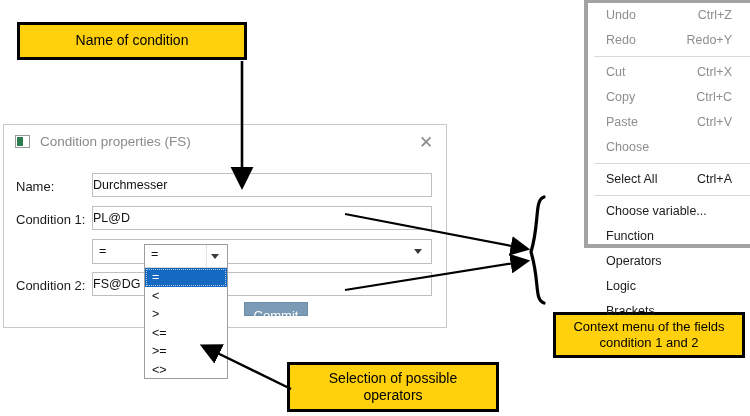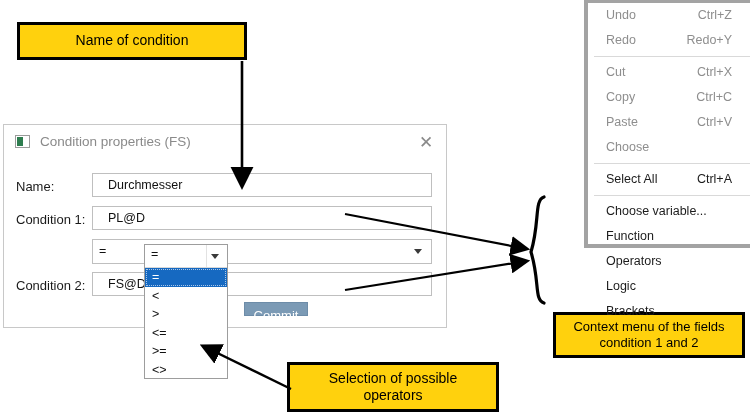--- a/index.html
+++ b/index.html
@@ -64,21 +64,21 @@
   .field-label{
     position:absolute;font-size:13px;color:#1a1a1a;white-space:nowrap;
   }
   .textbox{
     position:absolute;
     background:#ffffff;
     border:1px solid #bfbfbf;
     box-sizing:border-box;
     font-size:12.5px;
     color:#111111;
-    padding-left:15px;
+    padding-left:0;
     line-height:22px;
     white-space:nowrap;
     overflow:hidden;
   }
   #lbl-name{left:12px;top:54px;}
   #inp-name{left:88px;top:48px;width:340px;height:24px;}
   #lbl-cond1{left:12px;top:87px;}
   #inp-cond1{left:88px;top:81px;width:340px;height:24px;}
   #lbl-cond2{left:12px;top:153px;}
   #inp-cond2{left:88px;top:147px;width:340px;height:24px;}

